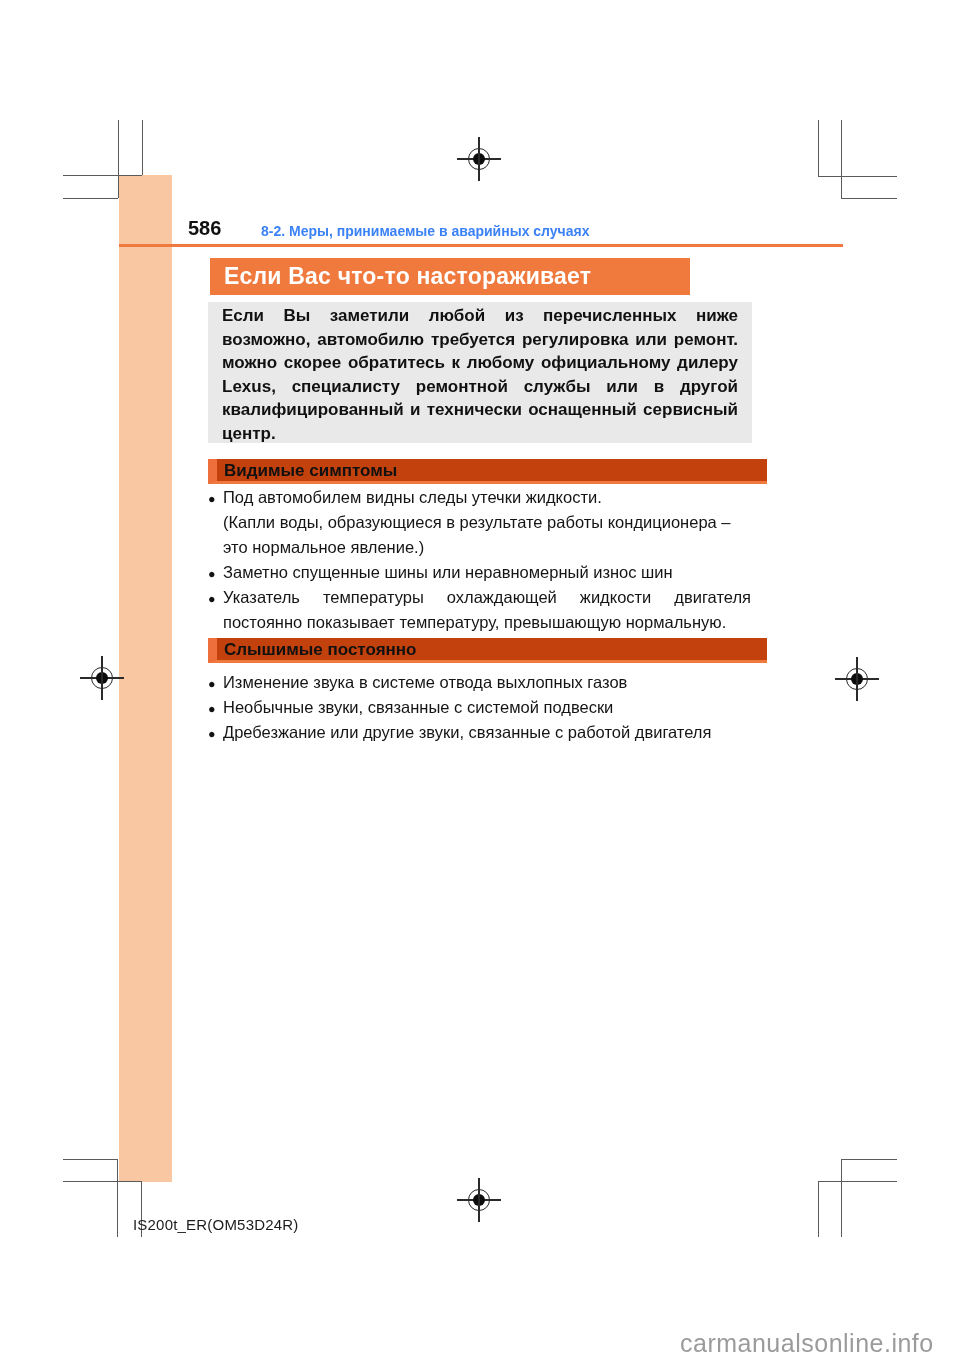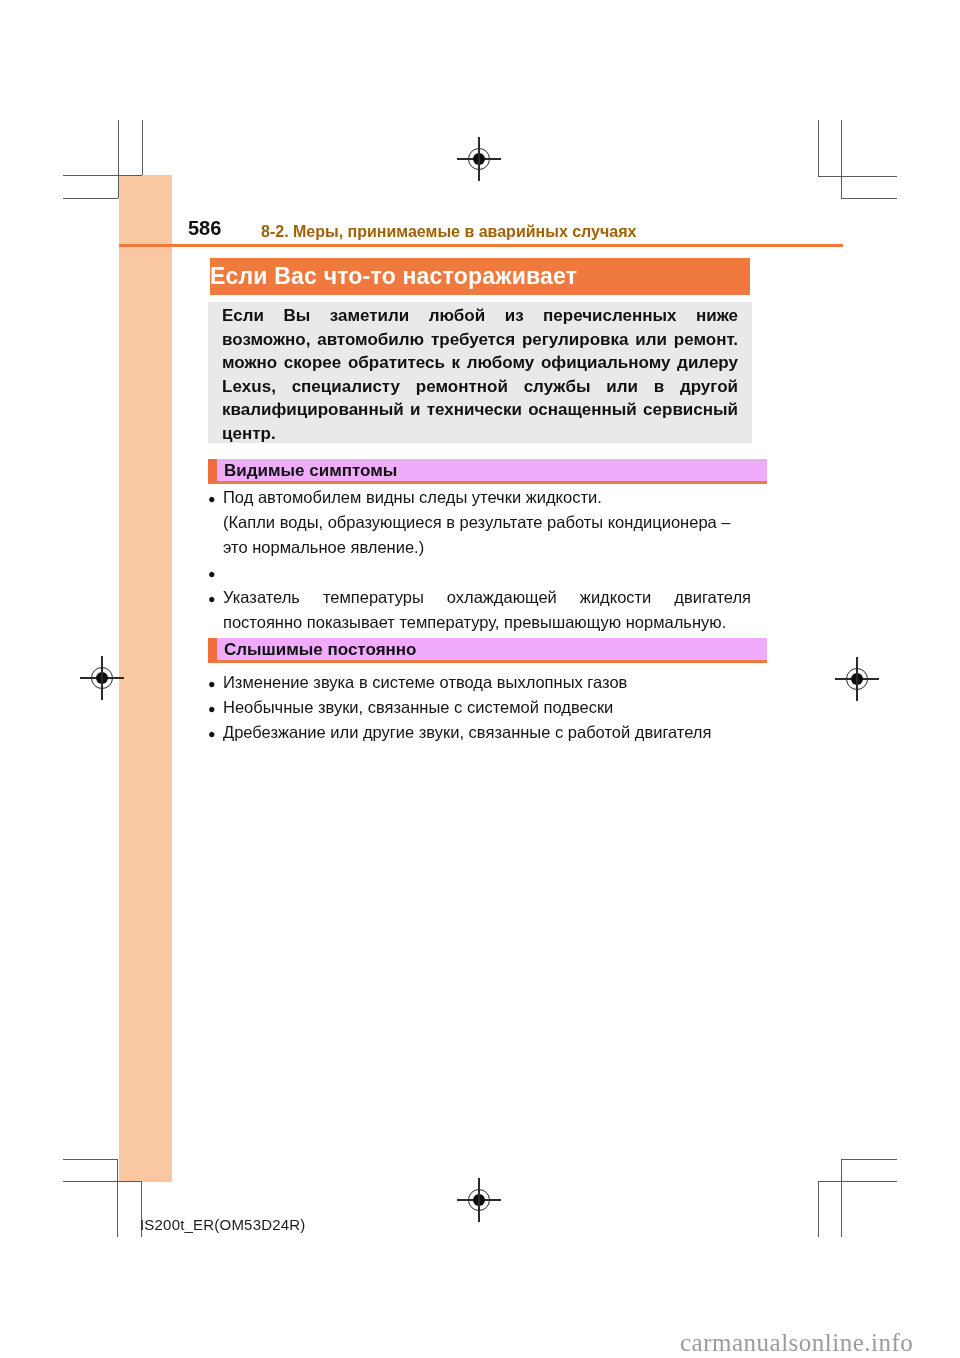--- a/index.html
+++ b/index.html
@@ -14,53 +14,53 @@
   .crop{position:absolute;background:#5a5a5a;z-index:6;}
   
   .regmark{position:absolute;width:44px;height:44px;z-index:6;}
   .regmark::before{content:"";position:absolute;left:0;top:21px;width:44px;height:1.5px;background:#2a2a2a;}
   .regmark::after{content:"";position:absolute;top:0;left:21px;width:1.5px;height:44px;background:#2a2a2a;}
   .regmark .ring{position:absolute;left:11px;top:11px;width:22px;height:22px;border:1.5px solid #2a2a2a;border-radius:50%;box-sizing:border-box;}
   .regmark .dot{position:absolute;left:16px;top:16px;width:12px;height:12px;background:#0d0d0d;border-radius:50%;}
   
   .sidebar-bar{position:absolute;left:119px;top:175px;width:53px;height:1007px;background:#FAC7A3;z-index:1;}
   .pagenum{position:absolute;left:188px;top:217px;font-size:20px;font-weight:bold;color:#111;z-index:2;}
-  .chapter{position:absolute;left:261px;top:223px;font-size:16px;font-weight:bold;color:#a16207;z-index:2;}
+  .chapter{position:absolute;left:261px;top:223px;font-size:14px;font-weight:bold;color:#3b82f6;z-index:2;}
   .header-rule{position:absolute;left:119px;top:244px;width:724px;height:3px;background:#F0793E;z-index:2;}
   
   .title-bar{
-    position:absolute;left:210px;top:258px;width:540px;height:37px;
+    position:absolute;left:210px;top:258px;width:480px;height:37px;
     background:#F0793E;color:#ffffff;font-size:23px;font-weight:bold;
-    line-height:37px;box-sizing:border-box;z-index:2;
+    line-height:37px;padding-left:14px;box-sizing:border-box;z-index:2;
     letter-spacing:0.2px;
   }
   
   .intro-box{
     position:absolute;left:208px;top:302px;width:544px;height:141px;
     background:#E9E9E9;box-sizing:border-box;padding:2px 14px 0 14px;
     font-size:17px;font-weight:bold;color:#111;z-index:2;
   }
   .intro-box .iline{line-height:23.5px;height:23.5px;overflow:hidden;}
   
   .sec-head{
     position:absolute;left:208px;width:543px;height:22px;
-    background:#f0abfc;border-left:9px solid #EE6F3B;border-bottom:3px solid #F0793E;
+    background:#c2410c;border-left:9px solid #EE6F3B;border-bottom:3px solid #F0793E;
     box-sizing:content-box;padding-left:7px;
     font-size:17px;font-weight:bold;color:#111;line-height:23px;z-index:2;
   }
   
   .list{position:absolute;left:208px;width:543px;font-size:16.5px;color:#151515;z-index:2;}
   .list .line{position:relative;height:25px;line-height:25px;padding-left:15px;white-space:nowrap;}
   .bdot{position:absolute;left:0;top:0;width:14px;height:25px;}
   .bdot::before{content:"\25CF";font-size:12.5px;line-height:25px;color:#111;}
   .just{text-align:justify;text-align-last:justify;white-space:normal !important;}
   .intro-box .just{text-align:justify;text-align-last:justify;}
   
-  .footer-code{position:absolute;left:140px;top:1216px;font-size:15px;color:#1c1c1c;letter-spacing:0.2px;z-index:7;}
-  .watermark{position:absolute;left:680px;top:1329px;font-size:25px;color:#9B9B9B;letter-spacing:0.5px;z-index:2;font-family:Liberation Serif, serif;}
+  .footer-code{position:absolute;left:133px;top:1216px;font-size:15px;color:#1c1c1c;letter-spacing:0.2px;z-index:7;}
+  .watermark{position:absolute;left:680px;top:1329px;font-size:25px;color:#9B9B9B;letter-spacing:0.5px;z-index:2;}
 </style>
 </head>
 <body>
 
 <div class="page">
 
   <div class="crop" style="left:117.5px;top:120px;width:1.5px;height:78px"></div>
   <div class="crop" style="left:141.5px;top:120px;width:1.5px;height:55px"></div>
   <div class="crop" style="left:63px;top:174.5px;width:79px;height:1.5px"></div>
   <div class="crop" style="left:63px;top:197.5px;width:55px;height:1.5px"></div>
@@ -116,21 +116,21 @@
     <div class="iline">центр.</div>
   </div>
 
   <div class="sec-head" style="top:459px">
     <span>Видимые симптомы</span>
   </div>
   <div class="list" style="top:485px">
     <div class="line"><span class="bdot"></span><span>Под автомобилем видны следы утечки жидкости.</span></div>
     <div class="line"><span>(Капли воды, образующиеся в результате работы кондиционера –</span></div>
     <div class="line"><span>это нормальное явление.)</span></div>
-    <div class="line"><span class="bdot"></span></div>
+    <div class="line"><span class="bdot"></span><span>Заметно спущенные шины или неравномерный износ шин</span></div>
     <div class="line just"><span class="bdot"></span><span>Указатель температуры охлаждающей жидкости двигателя</span></div>
     <div class="line"><span>постоянно показывает температуру, превышающую нормальную.</span></div>
   </div>
 
   <div class="sec-head" style="top:638px">
     <span>Слышимые постоянно</span>
   </div>
   <div class="list" style="top:670px">
     <div class="line"><span class="bdot"></span><span>Изменение звука в системе отвода выхлопных газов</span></div>
     <div class="line"><span class="bdot"></span><span>Необычные звуки, связанные с системой подвески</span></div>

